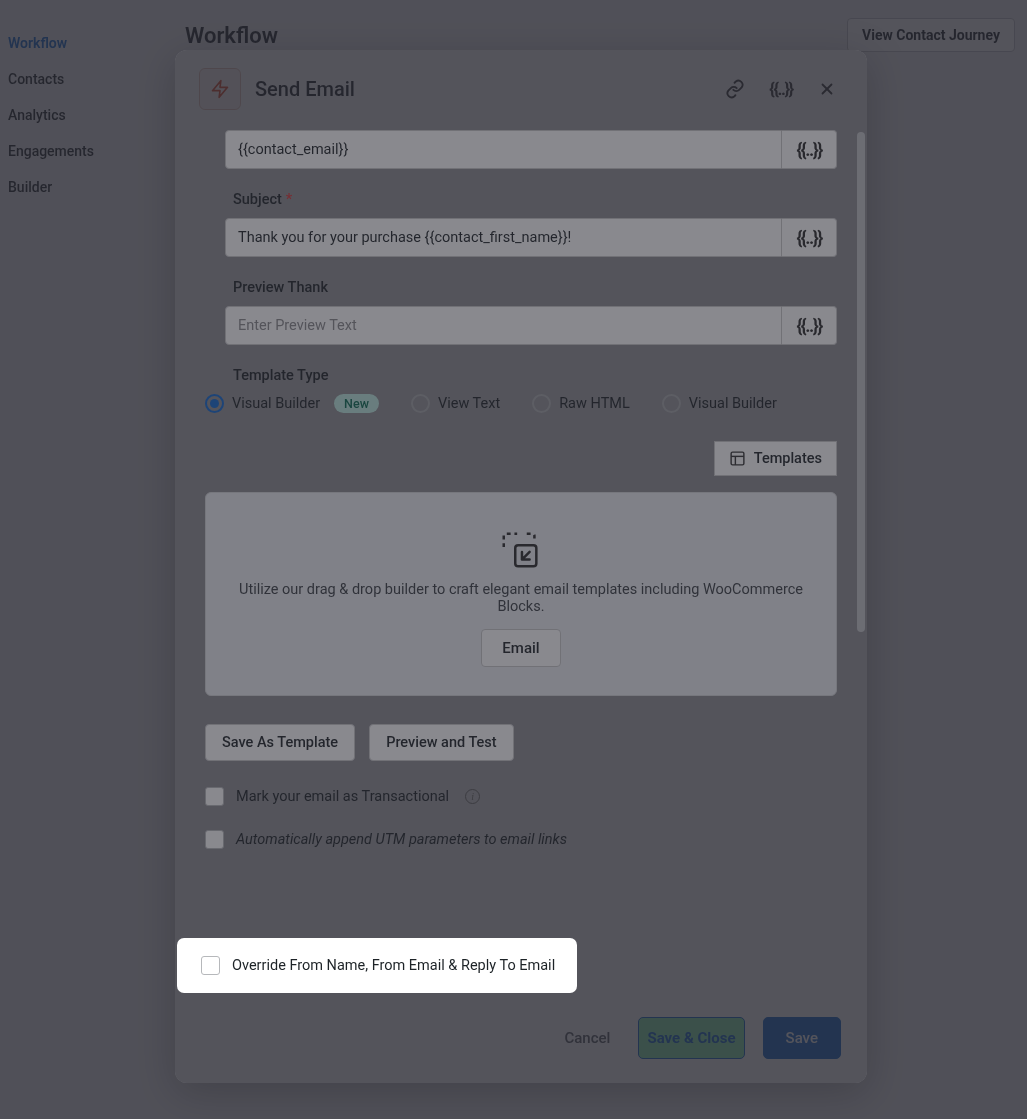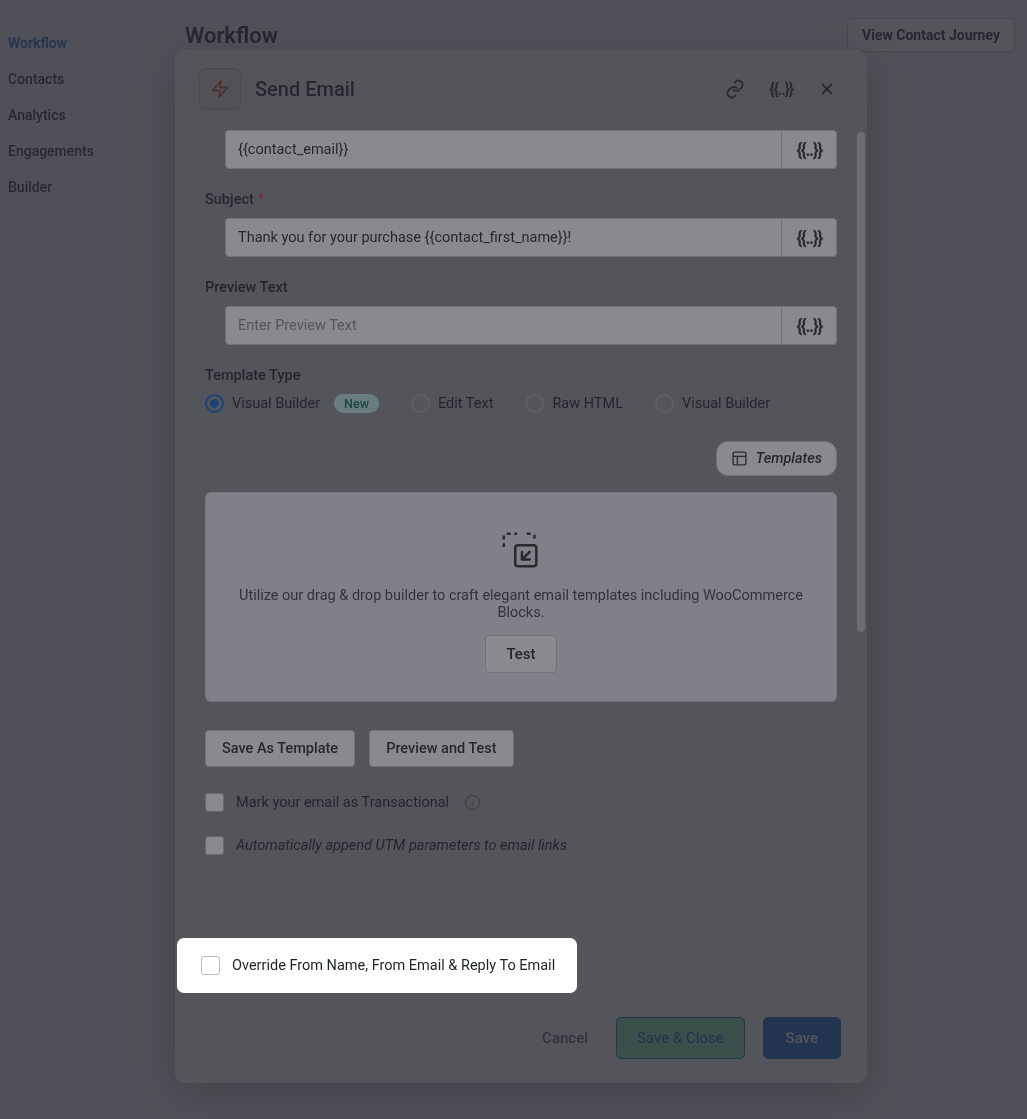--- a/index.html
+++ b/index.html
@@ -20,59 +20,59 @@
   .modal-header { display: flex; align-items: center; padding: 18px 24px 0 24px; gap: 14px; }
   .modal-icon-box { width: 42px; height: 42px; border: 1px solid #e5c4b8; border-radius: 6px; display: flex; align-items: center; justify-content: center; background: #fdf4f0; }
   .modal-title { font-size: 20px; font-weight: 500; color: #1d2327; }
   .modal-header-spacer { flex: 1; }
   .hdr-btn { width: 32px; height: 32px; display: flex; align-items: center; justify-content: center; cursor: pointer; color: #3a3a3a; }
   .hdr-btn svg, .hdr-btn span { color: #333; }
   .curly { font-size: 17px; font-weight: 700; letter-spacing: -1.5px; color: #2a2a2a; }
 
   .modal-body { flex: 1; overflow: hidden; padding: 14px 30px 0 30px; position: relative; }
 
-  .field-label { font-size: 14.5px; font-weight: 500; color: #1d2327; margin-top: 22px; margin-bottom: 10px; display: block; }
+  .field-label { font-size: 14.5px; font-weight: 500; color: #1d2327; margin-top: 22px; margin-bottom: 10px; display: block; margin-left: 28px; }
   .required { color: #d63638; margin-left: 4px; }
 
   .input-row { display: flex; margin-left: 20px; }
   .text-input { flex:1; border: 1px solid #c9c9cb; border-radius: 4px 0 0 4px; padding: 10px 12px; font-size: 14.5px; color: #1d2327; background: #fff; }
   .text-input::placeholder { color: #8a8a8d; }
   .curly-btn { width: 55px; border: 1px solid #c9c9cb; border-left: none; border-radius: 0 4px 4px 0; background: #fff; display:flex; align-items:center; justify-content:center; cursor:pointer; }
   .curly-btn .curly { font-size: 18px; }
 
   .first-input { margin-top: 6px; }
 
   .radio-row { display: flex; gap: 32px; align-items: center; margin-top: 6px; }
   .radio-opt { display: flex; align-items: center; gap: 8px; cursor: pointer; }
   .radio-circle { width: 19px; height: 19px; border: 2px solid #9ea0a3; border-radius: 50%; display:flex; align-items:center; justify-content:center; }
   .radio-circle.checked { border-color: #1166cc; }
   .radio-dot { width: 9px; height: 9px; background: #1166cc; border-radius: 50%; }
   .radio-label { font-size: 14.5px; color: #1d2327; }
   .badge-new { background: #b9e5db; color: #0b6b53; font-size: 12.5px; padding: 2px 10px; border-radius: 12px; margin-left: 6px; font-weight:500;}
 
   .right-btn-row { display:flex; justify-content:flex-end; margin-top: 28px; }
-  .templates-btn { display:flex; align-items:center; gap:8px; background:#fff; border:1px solid #c9c9cb; border-radius:12px; padding:8px 14px; font-size:14.5px; color:#1d2327; cursor:pointer; font-weight: 500; font-style: italic;}
+  .templates-btn { display:flex; align-items:center; gap:8px; background:#fff; border:1px solid #c9c9cb; border-radius:0; padding:8px 14px; font-size:14.5px; color:#1d2327; cursor:pointer; font-weight: 500;}
 
   .builder-box { margin-top: 16px; background: #eceef1; border: 1px solid #d5d7da; border-radius: 6px; padding: 32px 18px 28px 18px; text-align:center; }
   .builder-icon { width: 48px; height: 48px; margin: 0 auto; display:flex; align-items:center; justify-content:center; }
-  .builder-desc { font-size: 14.5px; color: #3a3f45; margin-top: 14px; }
+  .builder-desc { font-size: 14.5px; color: #3a3f45; margin-top: 8px; }
   .edit-btn { margin-top: 14px; background:#fff; border:1px solid #c9c9cb; border-radius:4px; padding: 9px 20px; font-size:15px; color:#1d2327; cursor:pointer; font-weight: 500;}
 
   .btn-row-left { display:flex; gap:14px; margin-top: 28px; }
   .sec-btn { background:#fff; border:1px solid #c9c9cb; border-radius:4px; padding: 9px 16px; font-size:14.5px; color:#1d2327; cursor:pointer; font-weight: 500;}
 
   .check-row { display:flex; align-items:center; gap:12px; margin-top: 26px; }
   .check-row.tight { margin-top: 24px; font-style: italic; }
   .checkbox { width: 19px; height: 19px; border: 1.5px solid #b6b8bb; border-radius: 3px; background:#fff; cursor:pointer; flex-shrink:0;}
   .check-label { font-size: 14.5px; color: #1d2327; }
   .info-icon { width:15px; height:15px; border:1.4px solid #555; border-radius:50%; display:inline-flex; align-items:center; justify-content:center; font-size:10px; color:#555; margin-left:4px; font-style: italic; font-family: Georgia, serif;}
 
   .modal-footer { padding: 20px 26px 24px 26px; display:flex; justify-content:flex-end; gap: 18px; align-items:center; }
   .btn-text { background:none; border:none; color:#555a60; font-size:15px; cursor:pointer; padding:10px 10px; font-weight: 500;}
-  .btn-outline { background:#86efac; border:1.5px solid #1166cc; color:#1166cc; border-radius:5px; padding: 11px 20px; font-size:15px; cursor:pointer; font-weight: 400;}
+  .btn-outline { background:#86efac; border:1.5px solid #1166cc; color:#1166cc; border-radius:5px; padding: 11px 8px; font-size:15px; cursor:pointer; font-weight: 700;}
   .btn-primary { background:#1166cc; border:1.5px solid #1166cc; color:#fff; border-radius:5px; padding: 11px 22px; font-size:15px; cursor:pointer; font-weight: 500;}
 
   .scroll-track { position:absolute; right:0; top:82px; bottom:86px; width:12px; }
   .scroll-thumb { position:absolute; right:2px; top:0; width:8px; height:500px; background:#bfc1c4; border-radius:4px; }
 
   .highlight-box { position:absolute; left: 177px; width: 400px; top: 938px; height: 55px; border-radius: 7px; box-shadow: 0 0 0 9999px rgba(40,40,50,0.55); background:#fff; z-index: 5; pointer-events:none;}
   .highlight-inner { position: relative; width:100%; height:100%; display:flex; align-items:center; padding-left: 24px; gap:12px; }
 </style>
 </head>
 <body>
@@ -131,40 +131,40 @@
     </div>
 
     <label class="field-label"><span>Subject</span><span class="required">*</span></label>
     <div class="input-row">
       <input class="text-input" value="Thank you for your purchase {{contact_first_name}}!" style="">
       <div class="curly-btn">
           <span class="curly">{{..}}</span>
         </div>
     </div>
 
-    <label class="field-label">Preview Text</label>
+    <label class="field-label">Preview Thank</label>
     <div class="input-row">
       <input class="text-input" placeholder="Enter Preview Text" style="">
       <div class="curly-btn">
           <span class="curly">{{..}}</span>
         </div>
     </div>
 
     <label class="field-label">Template Type</label>
     <div class="radio-row">
       <div class="radio-opt">
         <div class="radio-circle checked">
             <div class="radio-dot"></div>
           </div>
         <span class="radio-label">Visual Builder</span>
         <span class="badge-new">New</span>
       </div>
       <div class="radio-opt">
         <div class="radio-circle"></div>
-        <span class="radio-label">Edit Text</span>
+        <span class="radio-label">View Text</span>
       </div>
       <div class="radio-opt">
         <div class="radio-circle"></div>
         <span class="radio-label">Raw HTML</span>
       </div>
       <div class="radio-opt">
         <div class="radio-circle"></div>
         <span class="radio-label">Visual Builder</span>
       </div>
     </div>
@@ -183,21 +183,21 @@
     <div class="builder-box">
       <div class="builder-icon">
         <svg width="46" height="46" viewBox="0 0 48 48" fill="none" stroke="#2a2a2a" stroke-width="2.6">
           <path d="M6 22 V10 a2 2 0 0 1 2-2 h12" stroke-dasharray="4 4"></path>
           <path d="M30 8 h6 a2 2 0 0 1 2 2 v6" stroke-dasharray="4 4"></path>
           <rect x="18" y="20" width="22" height="22" rx="3" fill="none"></rect>
           <path d="M33 27 l-8 8 M25 27 v8 h8" stroke-linecap="round" stroke-linejoin="round"></path>
         </svg>
       </div>
       <div class="builder-desc">Utilize our drag &amp; drop builder to craft elegant email templates including WooCommerce Blocks.</div>
-      <button class="edit-btn">Test</button>
+      <button class="edit-btn">Email</button>
     </div>
 
     <div class="btn-row-left">
       <button class="sec-btn">Save As Template</button>
       <button class="sec-btn">Preview and Test</button>
     </div>
 
     <div class="check-row">
       <div class="checkbox"></div>
       <span class="check-label">Mark your email as Transactional</span>

